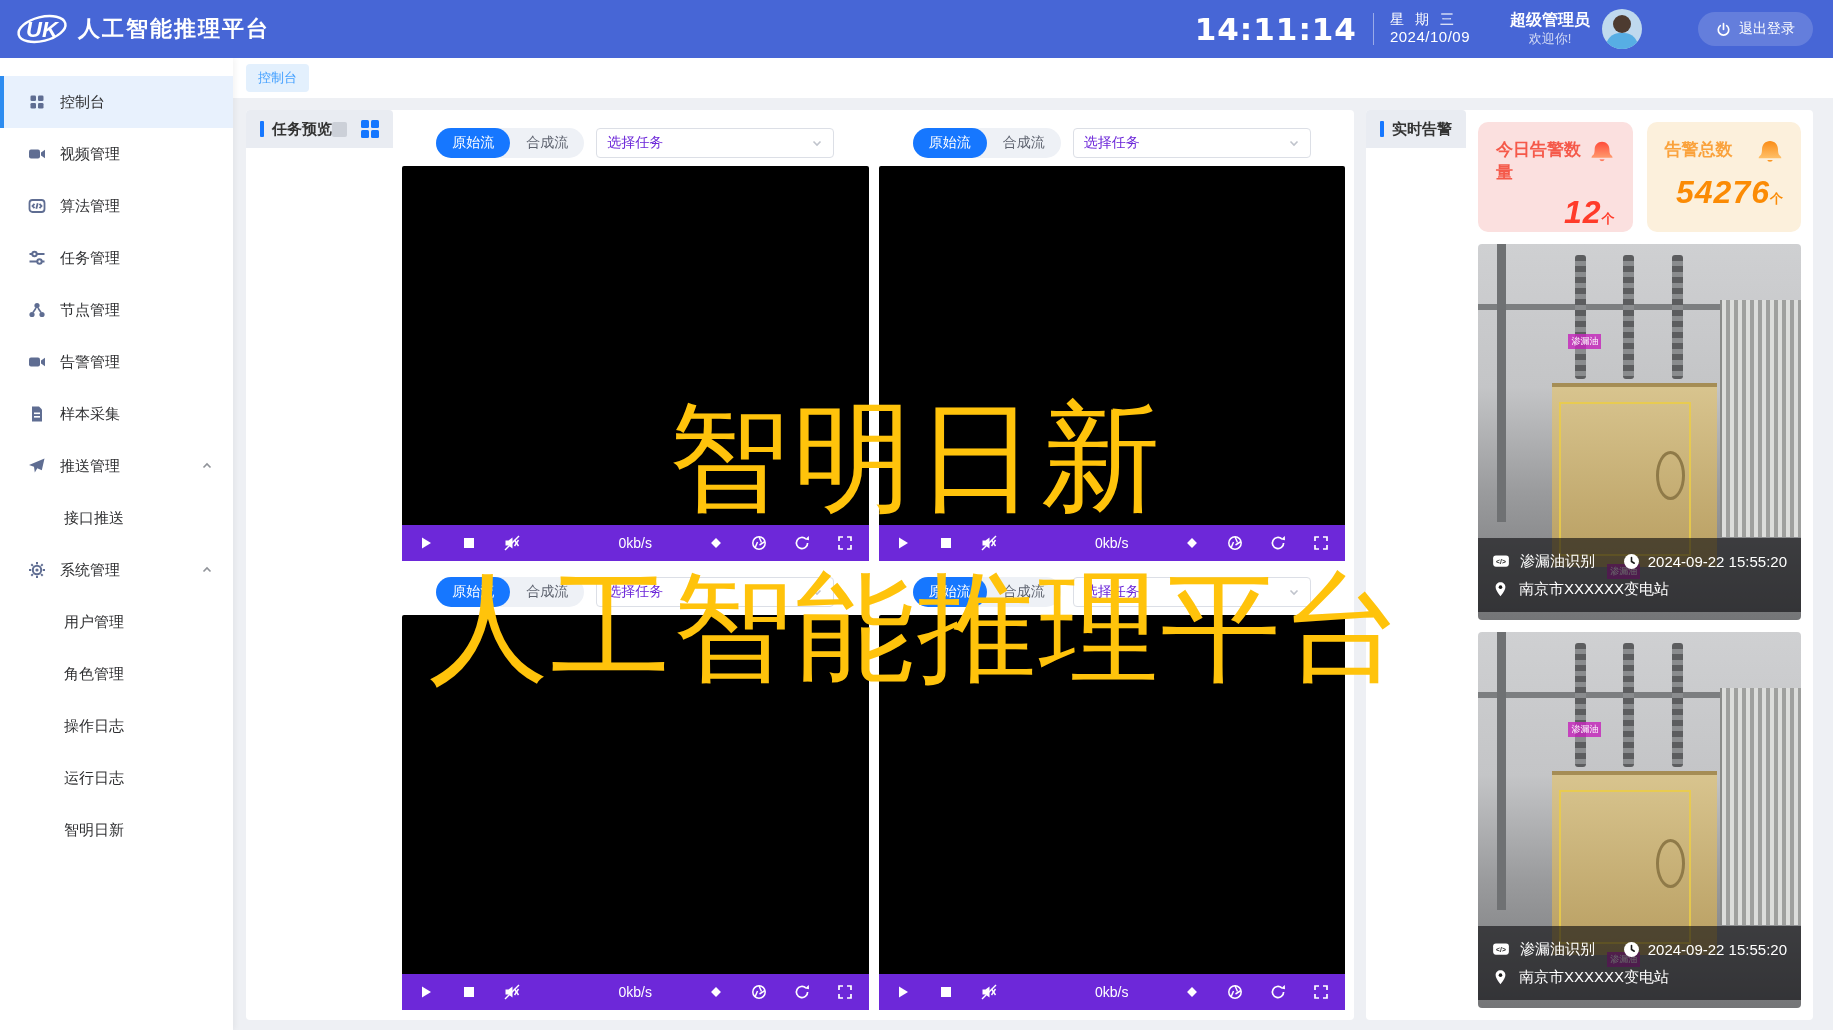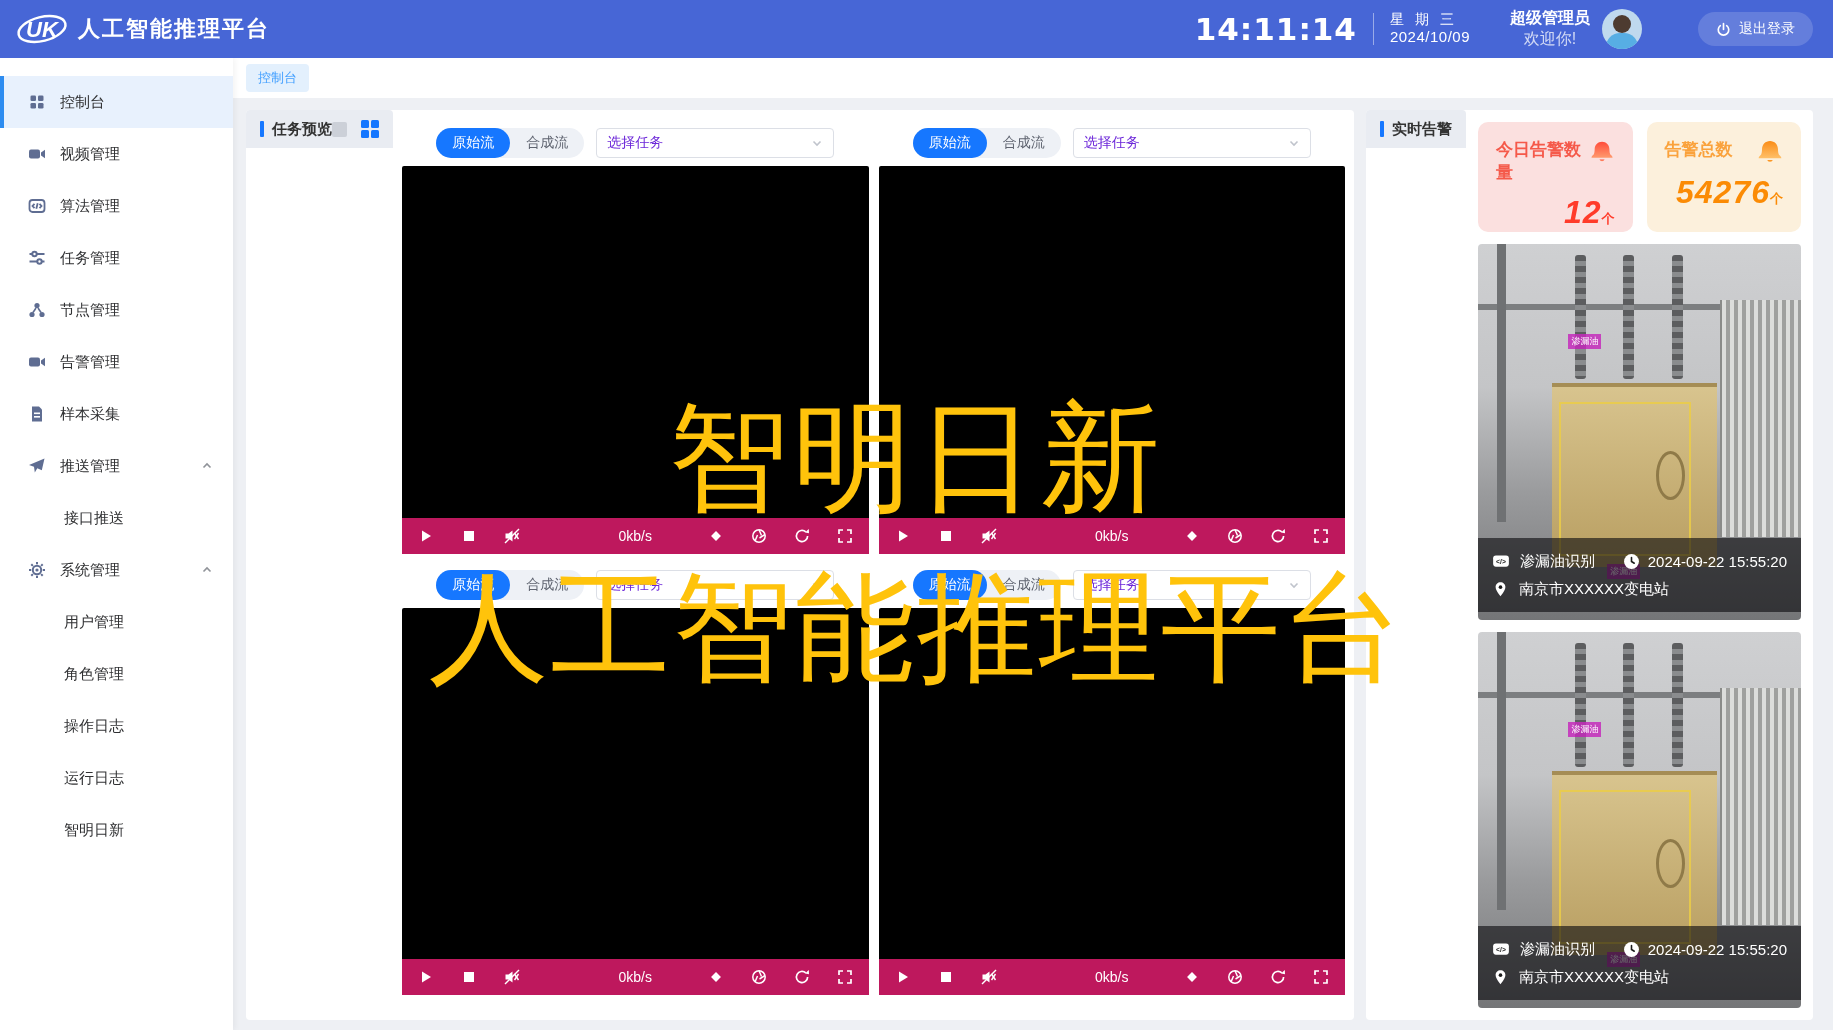--- a/index.html
+++ b/index.html
@@ -12,21 +12,21 @@
   .logo svg { display:block; }
   .app-title { color:#fff; font-size:22px; font-weight:bold; letter-spacing:2px; margin-left:10px; }
   .hdr-spacer { flex:1; }
   .clock { color:#fff; font-size:31px; font-weight:bold; letter-spacing:1px; font-family:"DejaVu Sans",sans-serif; }
   .hdr-div { width:1px; height:32px; background:rgba(255,255,255,.45); margin:0 16px; }
   .date-block { color:#fff; line-height:1.25; }
   .weekday { font-size:14px; letter-spacing:11px; white-space:nowrap; }
   .date { font-size:15px; letter-spacing:.5px; }
   .user-block { text-align:center; margin:0 12px 0 40px; color:#fff; line-height:1.3; }
   .role { font-size:16px; font-weight:bold; }
-  .welcome { font-size:16px; color:rgba(255,255,255,.75); }
+  .welcome { font-size:13px; color:rgba(255,255,255,.75); }
   .avatar { width:40px; height:40px; border-radius:50%; background:#bfd9ee; overflow:hidden; position:relative; flex:none; cursor:pointer; }
   .avatar .head { position:absolute; left:11px; top:6px; width:18px; height:18px; border-radius:50%; background:#4d3b30; }
   .avatar .shoulders { position:absolute; left:4px; top:24px; width:32px; height:20px; border-radius:14px 14px 0 0; background:#57aee4; }
   .logout { margin-left:56px; display:flex; align-items:center; gap:8px; background:rgba(255,255,255,.16); border:none; color:#fff; font-size:14px; padding:8px 18px; border-radius:17px; cursor:pointer; font-family:inherit; }
 
   
   .main-row { display:flex; height:972px; }
   .sidebar { width:233px; background:#fff; box-shadow:2px 0 6px rgba(0,0,0,.05); padding-top:18px; flex:none; position:relative; z-index:4; }
   .side-item { height:52px; display:flex; align-items:center; gap:14px; padding-left:28px; font-size:15px; color:#303133; cursor:pointer; position:relative; }
   .side-item .ic { width:18px; height:18px; flex:none; display:flex; }
@@ -46,30 +46,30 @@
   .panel-hd { height:38px; background:#e9ecf2; border-radius:4px 4px 0 0; display:flex; align-items:center; padding:0 14px; flex:none; }
   .panel-title { display:flex; align-items:center; gap:8px; font-size:15px; font-weight:bold; color:#333; }
   .panel-title::before { content:""; width:4px; height:16px; background:#1677ff; border-radius:1px; }
   .hd-spacer { flex:1; }
   .view-toggles { display:flex; align-items:center; gap:14px; }
   .sq-single { width:15px; height:15px; background:#ccd0d8; border-radius:2px; cursor:pointer; }
   .sq-grid { width:18px; height:18px; display:grid; grid-template-columns:1fr 1fr; gap:2px; cursor:pointer; }
   .sq-grid i { background:#1677ff; border-radius:1.5px; }
 
   
-  .players { flex:1; display:grid; grid-template-columns:1fr 1fr; grid-template-rows:1fr 1fr; column-gap:10px; row-gap:16px; padding:18px 9px 25px; min-height:0; }
+  .players { flex:1; display:grid; grid-template-columns:1fr 1fr; grid-template-rows:1fr 1fr; column-gap:10px; row-gap:16px; padding:18px 9px 10px; min-height:0; }
   .cell { display:flex; flex-direction:column; min-height:0; }
   .cell-controls { display:flex; align-items:center; justify-content:center; gap:12px; margin-bottom:8px; flex:none; }
   .seg { display:flex; background:#eef1f6; border-radius:15px; }
   .seg-btn { font-size:14px; color:#5f6470; padding:6px 16px; border-radius:15px; cursor:pointer; white-space:nowrap; }
   .seg-btn.on { background:#1677ff; color:#fff; }
   .task-select { width:238px; height:30px; background:#fff; border:1px solid #dcdfe6; border-radius:4px; display:flex; align-items:center; justify-content:space-between; padding:0 10px; cursor:pointer; }
   .task-select .ph { font-size:14px; color:#6d28d9; }
   .player { flex:1; background:#000; position:relative; border-radius:2px; min-height:0; cursor:pointer; }
-  .player-bar { position:absolute; left:0; right:0; bottom:0; height:36px; background:#be185d; display:flex; align-items:center; padding:0 16px;gap:19px; }
+  .player-bar { position:absolute; left:0; right:0; bottom:0; height:36px; background:#6d28d9; display:flex; align-items:center; padding:0 16px;gap:19px; }
   .pb-left, .pb-right { display:flex; align-items:center; gap:27px; position:relative; z-index:1; }
   .pb-right { margin-left:auto; }
   .pb-center { position:absolute; left:0; right:0; text-align:center; color:#fff; font-size:14px; pointer-events:none; }
   .pb-ic { width:16px; height:16px; display:flex; cursor:pointer; }
 
   
   .alert-body { flex:1; padding:12px; display:flex; flex-direction:column; min-height:0;border-radius:31px; }
   .stat-cards { display:grid; grid-template-columns:1fr 1fr; gap:14px; flex:none; }
   .stat-card { height:110px; border-radius:10px; padding:16px 18px 10px; }
   .stat-card.red { background:#fbe0df; }

